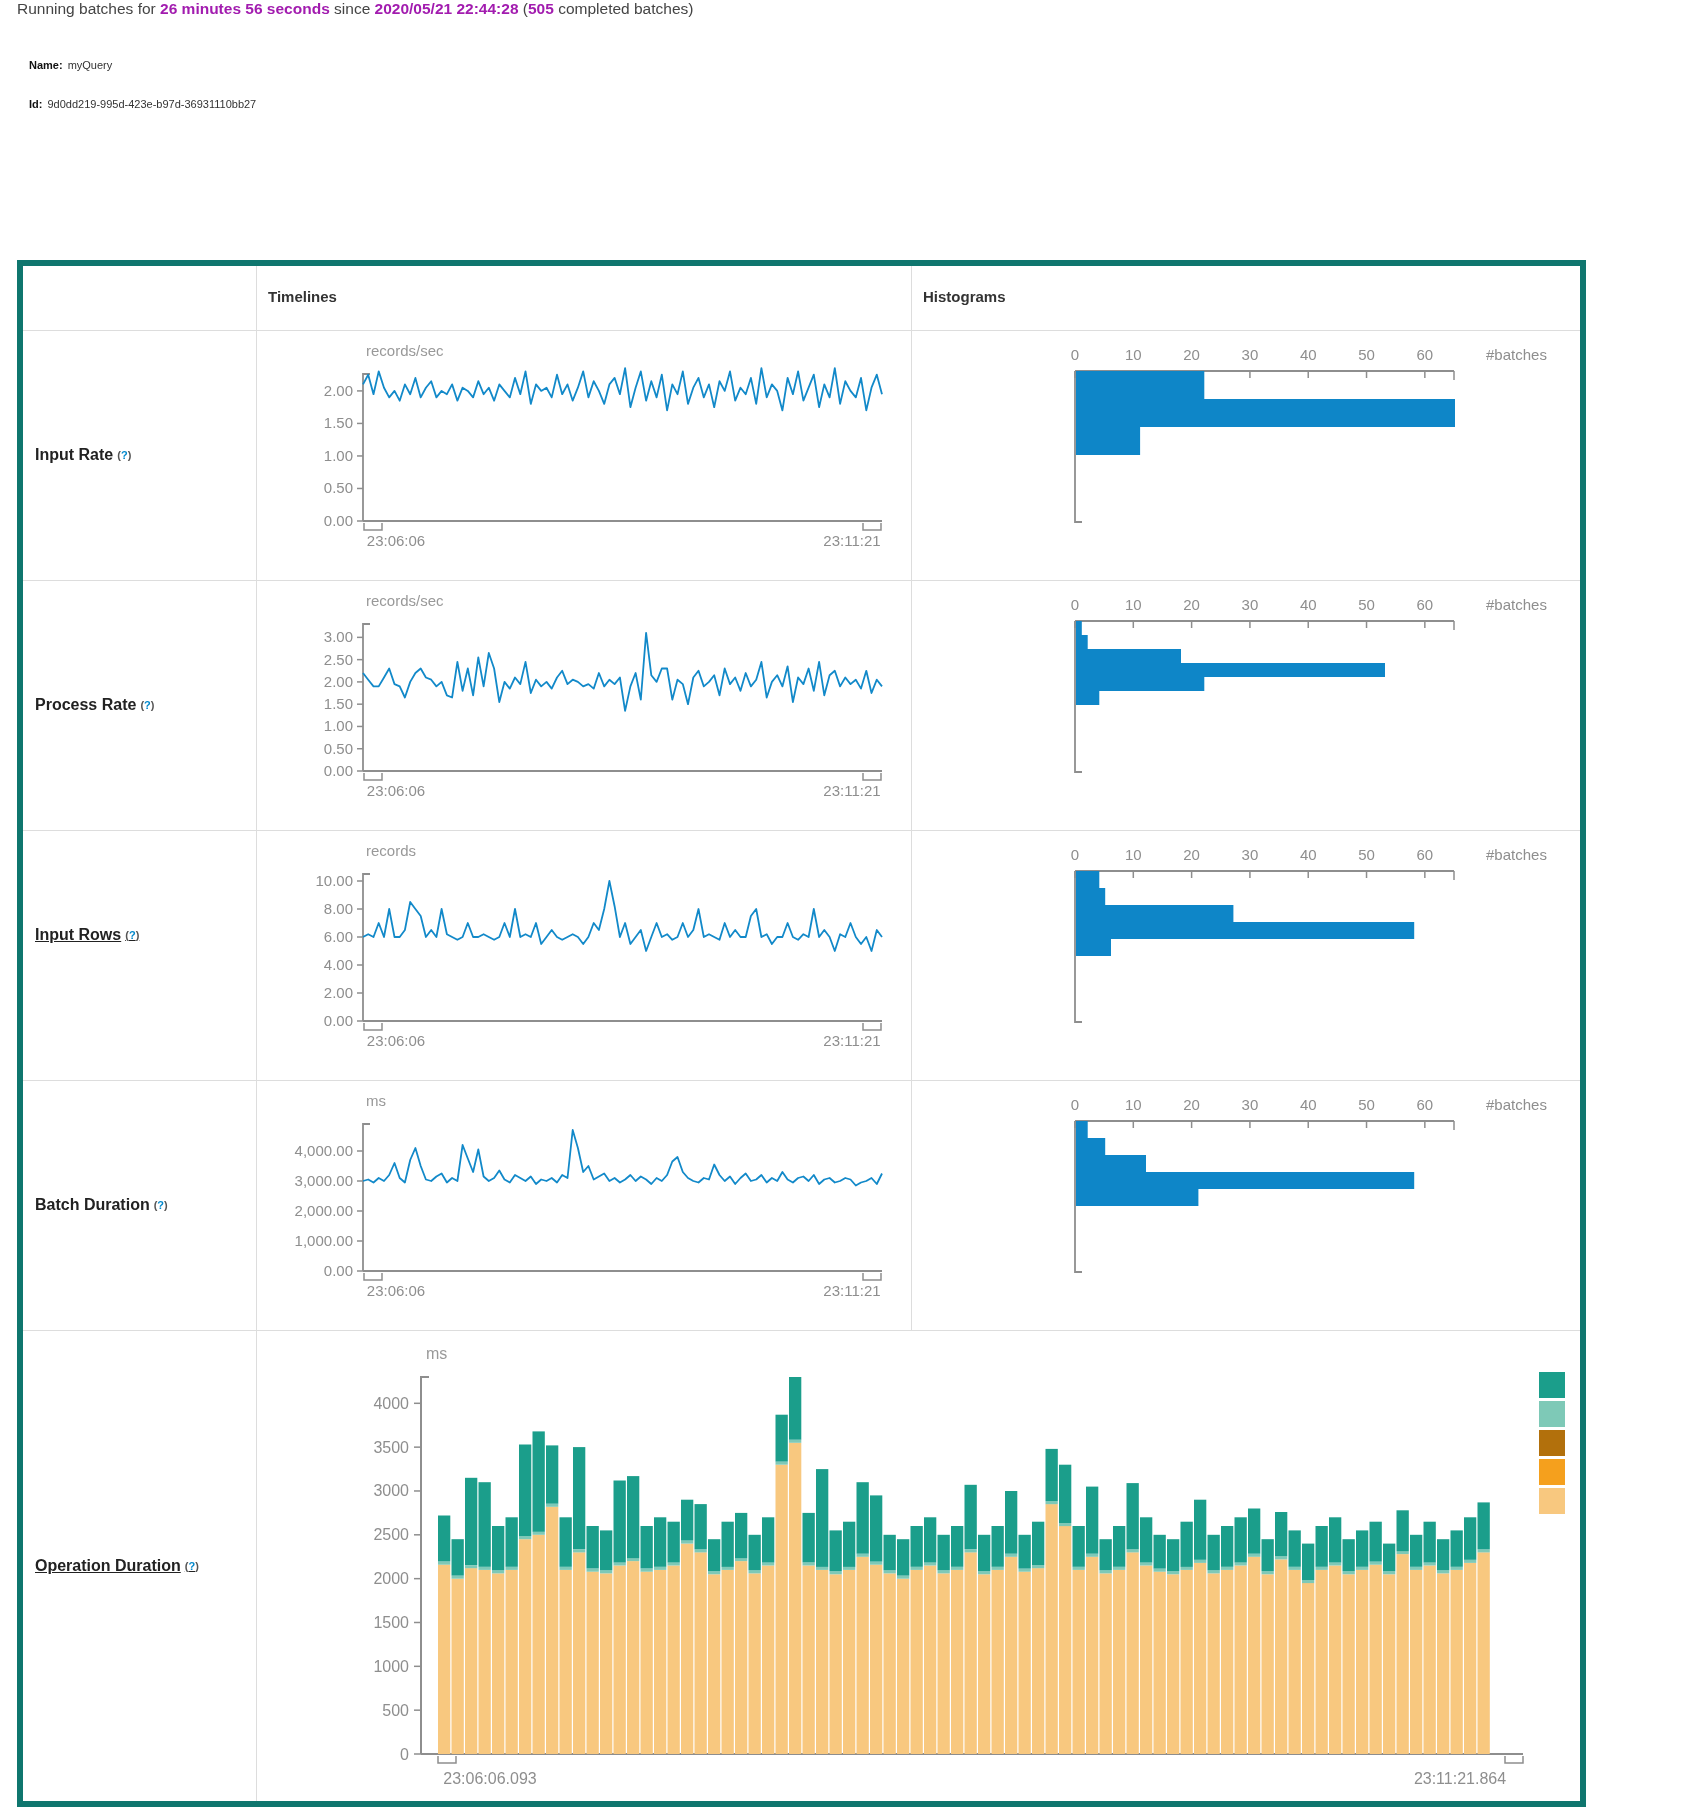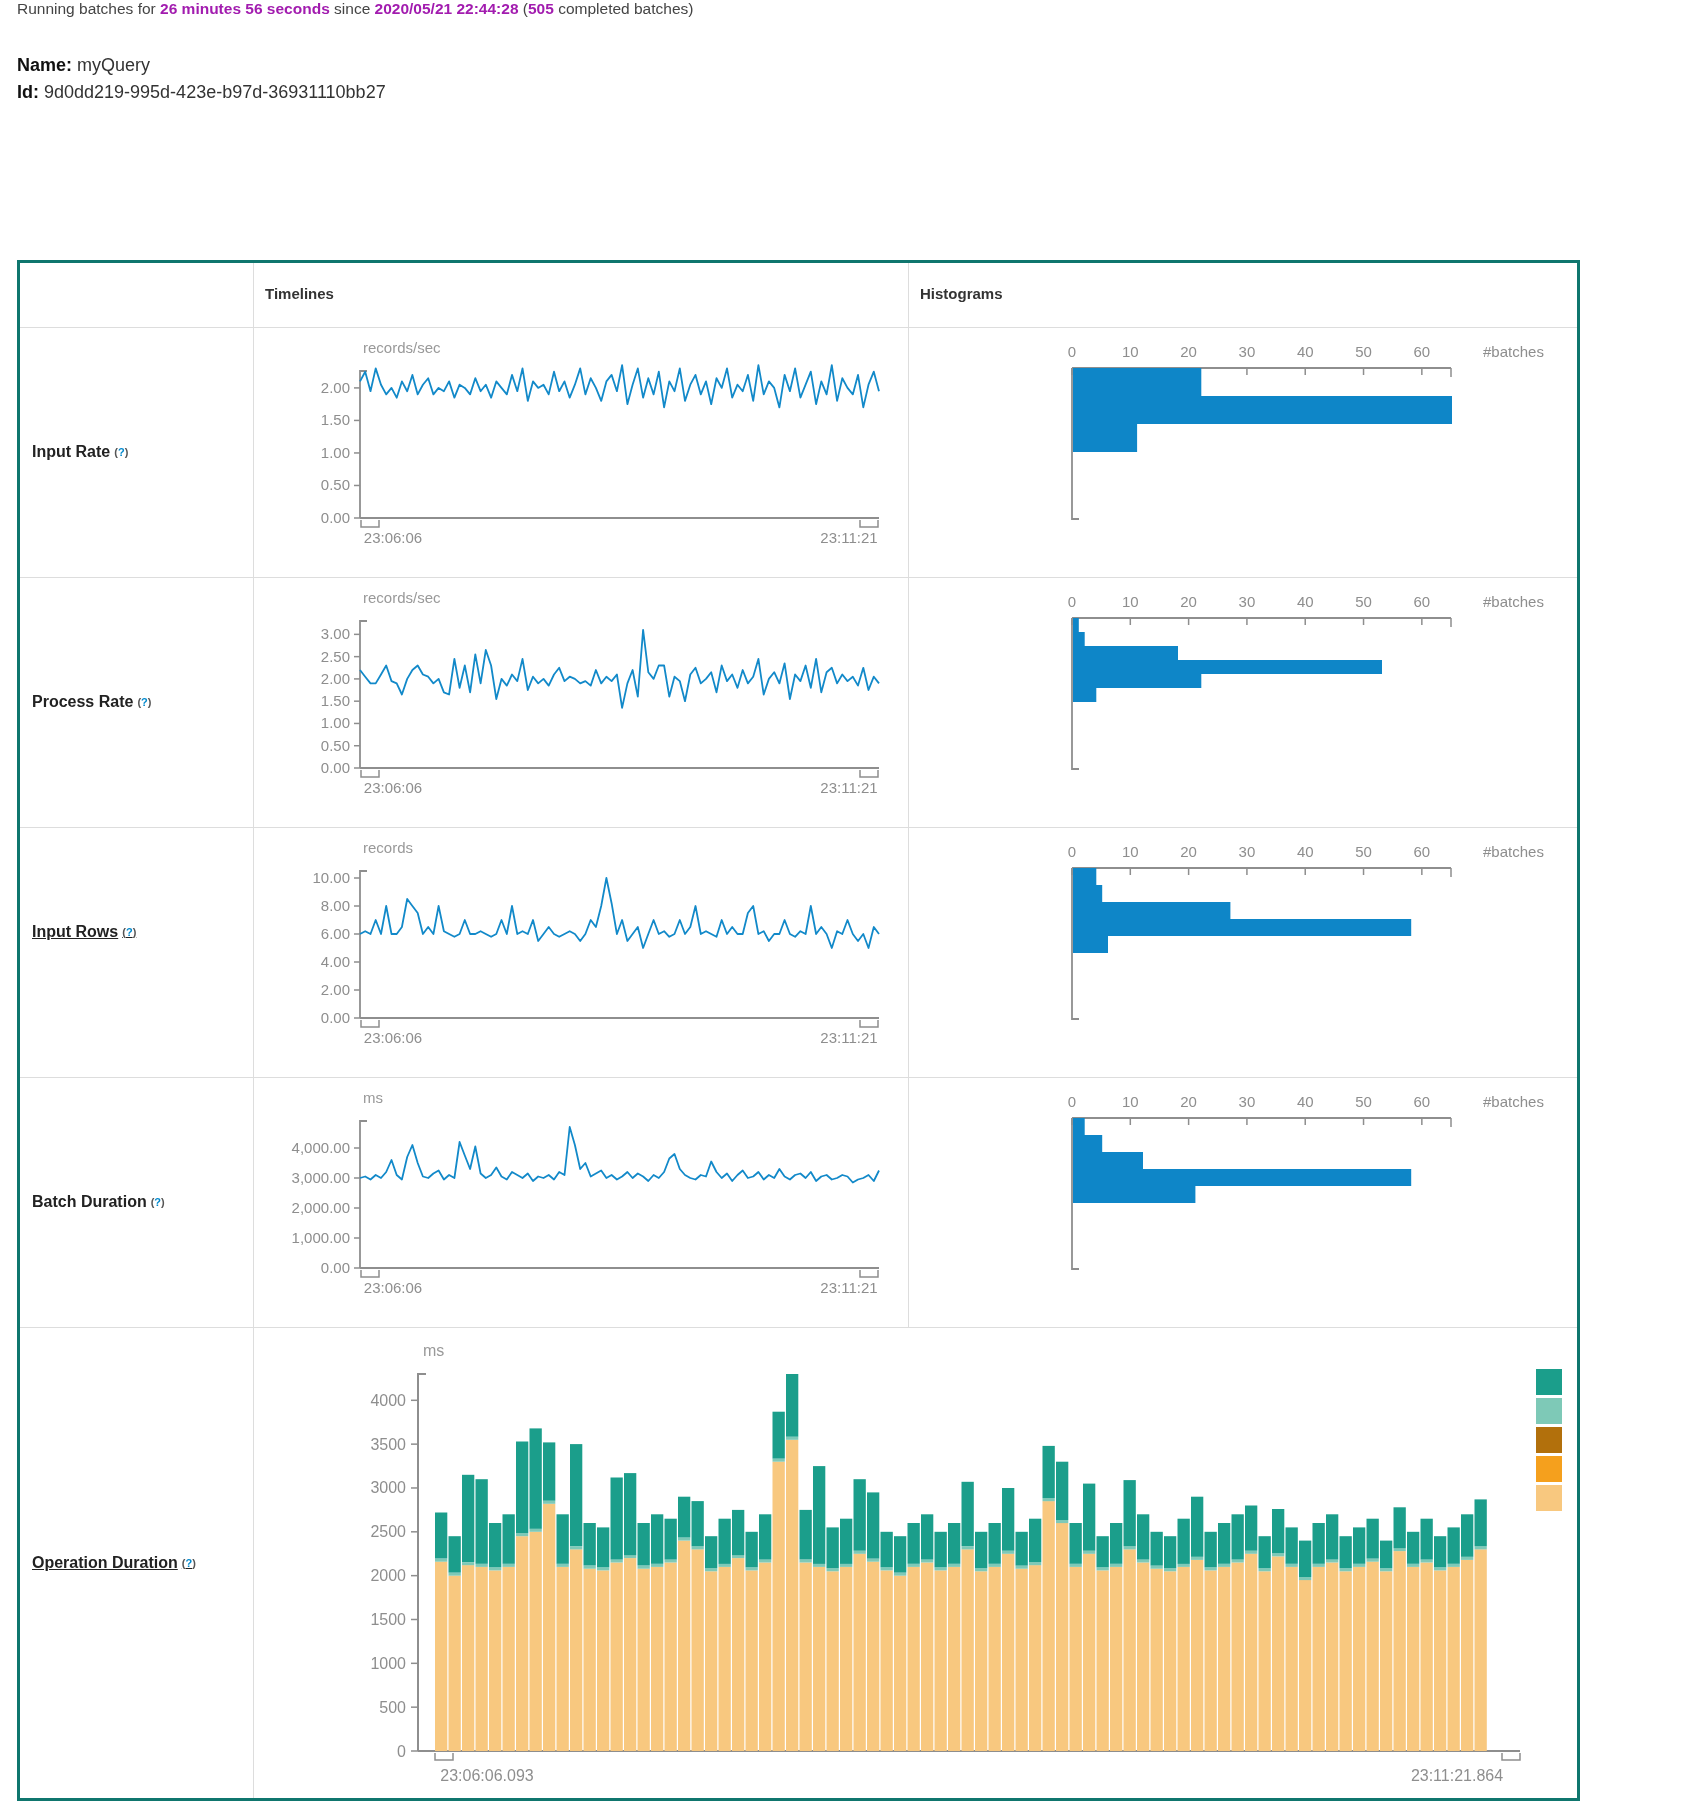--- a/index.html
+++ b/index.html
@@ -1,23 +1,23 @@
 <!DOCTYPE html>
 <html><head>
 <meta charset="utf-8">
 <style>
   html,body{margin:0;padding:0;background:#fff;}
   body{width:1693px;height:1820px;font-family:"Liberation Sans",sans-serif;color:#333;overflow:hidden;position:relative;}
   .hdr{margin-left:17px;}
   h1{font-size:30px;font-weight:bold;color:#1b1b1b;margin:16px 0 14px 0;letter-spacing:0;}
   .subtitle{font-size:15.5px;color:#444;margin:0 0 34px 0;}
   .subtitle b{color:#a21caf;}
-  .meta{font-size:18px;color:#333;line-height:27px;margin:0;}
+  .meta{font-size:11px;color:#333;line-height:27px;margin:12px;}
   .meta b{color:#111;margin-right:5px;}
-  .stats-table{position:absolute;left:17px;top:260px;width:1557px;height:1535px;border:3px solid #0f766e;background:#fff;text-align:right;}
+  .stats-table{position:absolute;left:17px;top:260px;width:1557px;height:1535px;border:6px solid #0f766e;background:#fff;text-align:right;}
   .vline,.hline{position:absolute;background:#ddd;}
   .vline{width:1px;top:0;}
   .hline{height:1px;left:0;width:100%;}
   .colhdr{position:absolute;font-size:15px;font-weight:bold;color:#333;top:22px;}
   .row-label{position:absolute;left:0;width:233px;display:flex;align-items:center;padding-left:12px;box-sizing:border-box;font-size:16px;font-weight:bold;color:#222;}
   .row-label sup{font-weight:bold;font-size:11px;color:#555;margin-left:4px;}
   .row-label sup .q{color:#0088cc;}
   .chart-host{position:absolute;left:0;width:1557px;}
   svg text{font-family:"Liberation Sans",sans-serif;}
 </style>

